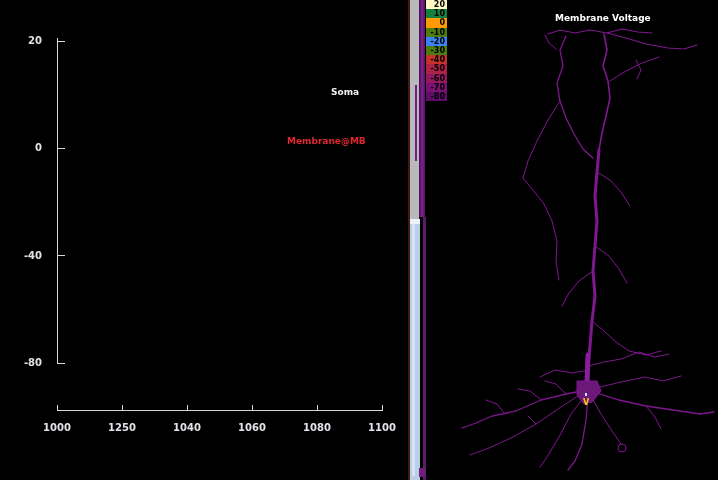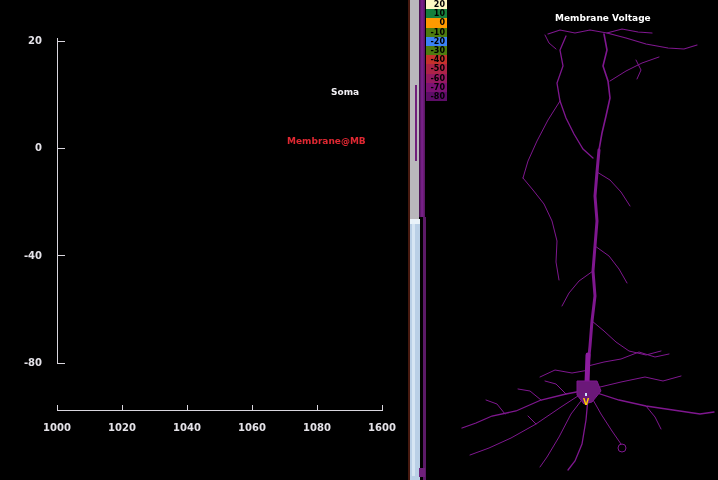--- a/index.html
+++ b/index.html
@@ -45,29 +45,29 @@
         <div class="lbl ylbl" style="left: 6px; top: 35px;">20</div>
         <div class="tick" style="left: 57px; top: 147.833px; width: 8px; height: 1px;"></div>
         <div class="lbl ylbl" style="left: 6px; top: 142.333px;">0</div>
         <div class="tick" style="left: 57px; top: 255.167px; width: 8px; height: 1px;"></div>
         <div class="lbl ylbl" style="left: 6px; top: 249.667px;">-40</div>
         <div class="tick" style="left: 57px; top: 362.5px; width: 8px; height: 1px;"></div>
         <div class="lbl ylbl" style="left: 6px; top: 357px;">-80</div>
         <div class="tick" style="left: 56.5px; top: 405px; width: 1px; height: 5px;"></div>
         <div class="lbl xlbl" style="left: 37px; top: 422px;">1000</div>
         <div class="tick" style="left: 121.5px; top: 405px; width: 1px; height: 5px;"></div>
-        <div class="lbl xlbl" style="left: 102px; top: 422px;">1020</div>
+        <div class="lbl xlbl" style="left: 102px; top: 422px;">1250</div>
         <div class="tick" style="left: 186.5px; top: 405px; width: 1px; height: 5px;"></div>
         <div class="lbl xlbl" style="left: 167px; top: 422px;">1040</div>
         <div class="tick" style="left: 251.5px; top: 405px; width: 1px; height: 5px;"></div>
         <div class="lbl xlbl" style="left: 232px; top: 422px;">1060</div>
         <div class="tick" style="left: 316.5px; top: 405px; width: 1px; height: 5px;"></div>
         <div class="lbl xlbl" style="left: 297px; top: 422px;">1080</div>
         <div class="tick" style="left: 381.5px; top: 405px; width: 1px; height: 5px;"></div>
-        <div class="lbl xlbl" style="left: 362px; top: 422px;">1600</div>
+        <div class="lbl xlbl" style="left: 362px; top: 422px;">1100</div>
       </div>
     <span class="legend" id="legend-soma" style="left: 331px; top: 87px; color: rgb(242, 240, 244);">Soma</span>
     <span class="legend" id="legend-dendrite" style="left: 287px; top: 136px; color: rgb(224, 40, 50);">Membrane@MB</span>
   </div>
 
   <div id="mid-col">
     <div class="maroon-line"></div>
     <div class="gray-strip"></div>
     <div class="purple-inner"></div>
     <div class="purple-strip"></div>

